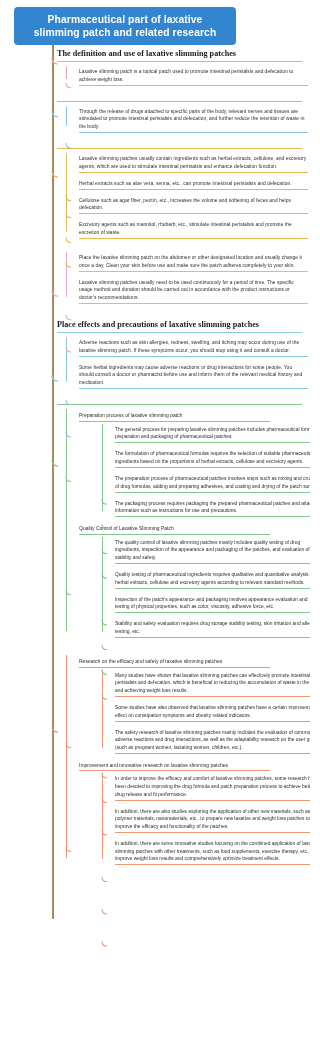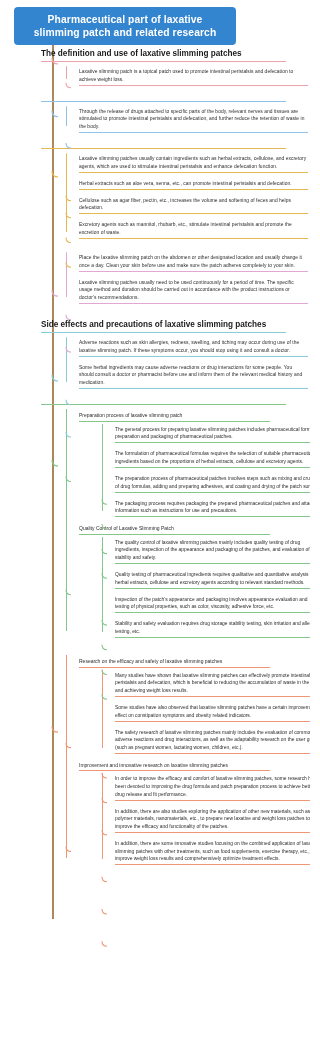--- a/index.html
+++ b/index.html
@@ -48,21 +48,22 @@
   .map {
     position: absolute;
     left: 0; top: 45px;
     width: 310px;
   }
   .branch { position: relative; }
 
   
   .l1 {
     position: relative;
-    padding-left: 38px;
+    padding-left: 54px;
+    font-family: Liberation Serif, serif;
   }
   .l1-head {
     position: relative;
     margin-left: 0;
     padding: 3px 2px 3px 3px;
     width: 250px;
   }
   .l1-head .l1-text {
     font-size: 8.2px;
     font-weight: bold;
@@ -233,21 +234,21 @@
         <div class="l2-item">
           <span class="body">Laxative slimming patches usually need to be used continuously for a period of time. The specific usage method and duration should be carried out in accordance with the product instructions or doctor's recommendations.</span>
           <span class="u" style="background: rgb(224, 168, 210);"></span>
         </div>
       </div>
       <div class="gap-sm"></div>
     </div>
     <div class="branch">
       <div class="l1">
         <div class="l1-head">
-          <span class="l1-text">Side effects and precautions of laxative slimming patches</span>
+          <span class="l1-text">Place effects and precautions of laxative slimming patches</span>
           <span class="underline" style="background: rgb(134, 203, 214);"></span>
         </div>
       </div>
       <div class="l2-wrap">
         <div class="l2-spine" style="background: rgb(134, 203, 214); border-top-left-radius: 5px;"></div>
         <div class="l2-item">
           <span class="body">Adverse reactions such as skin allergies, redness, swelling, and itching may occur during use of the laxative slimming patch. If these symptoms occur, you should stop using it and consult a doctor.</span>
           <span class="u" style="background: rgb(134, 203, 214);"></span>
         </div>
         <div class="l2-item">

